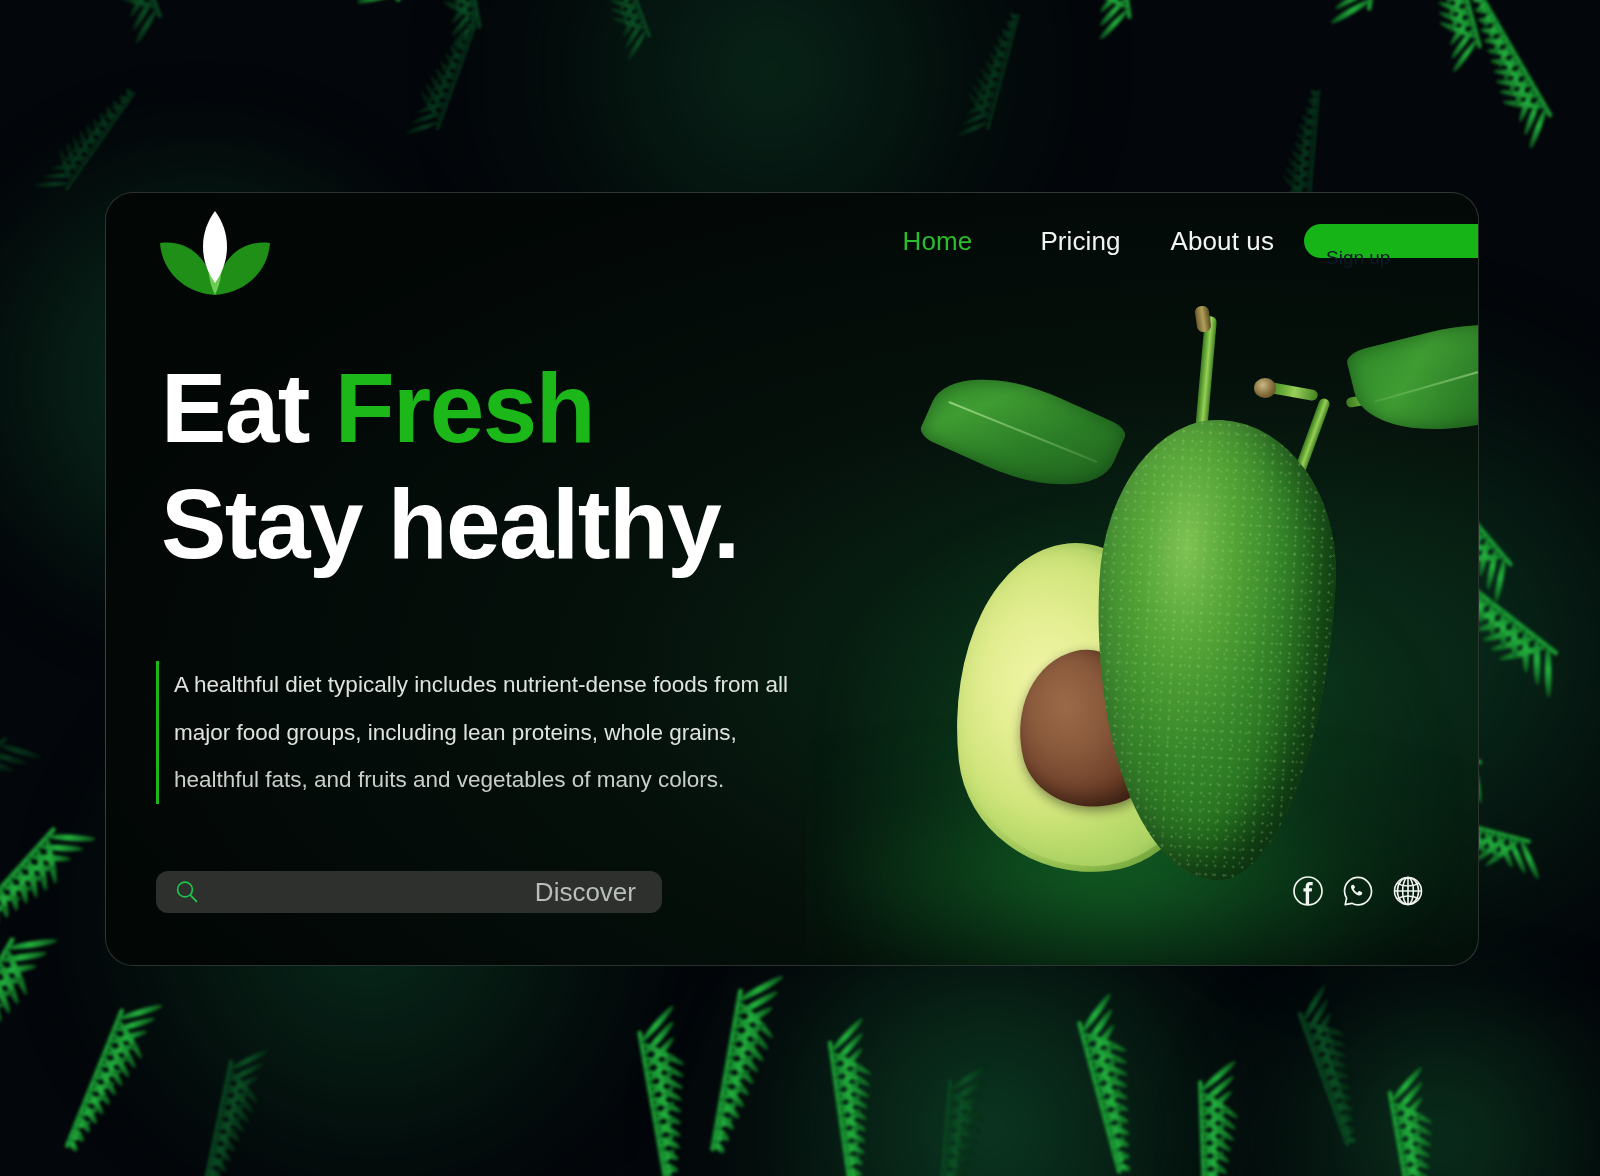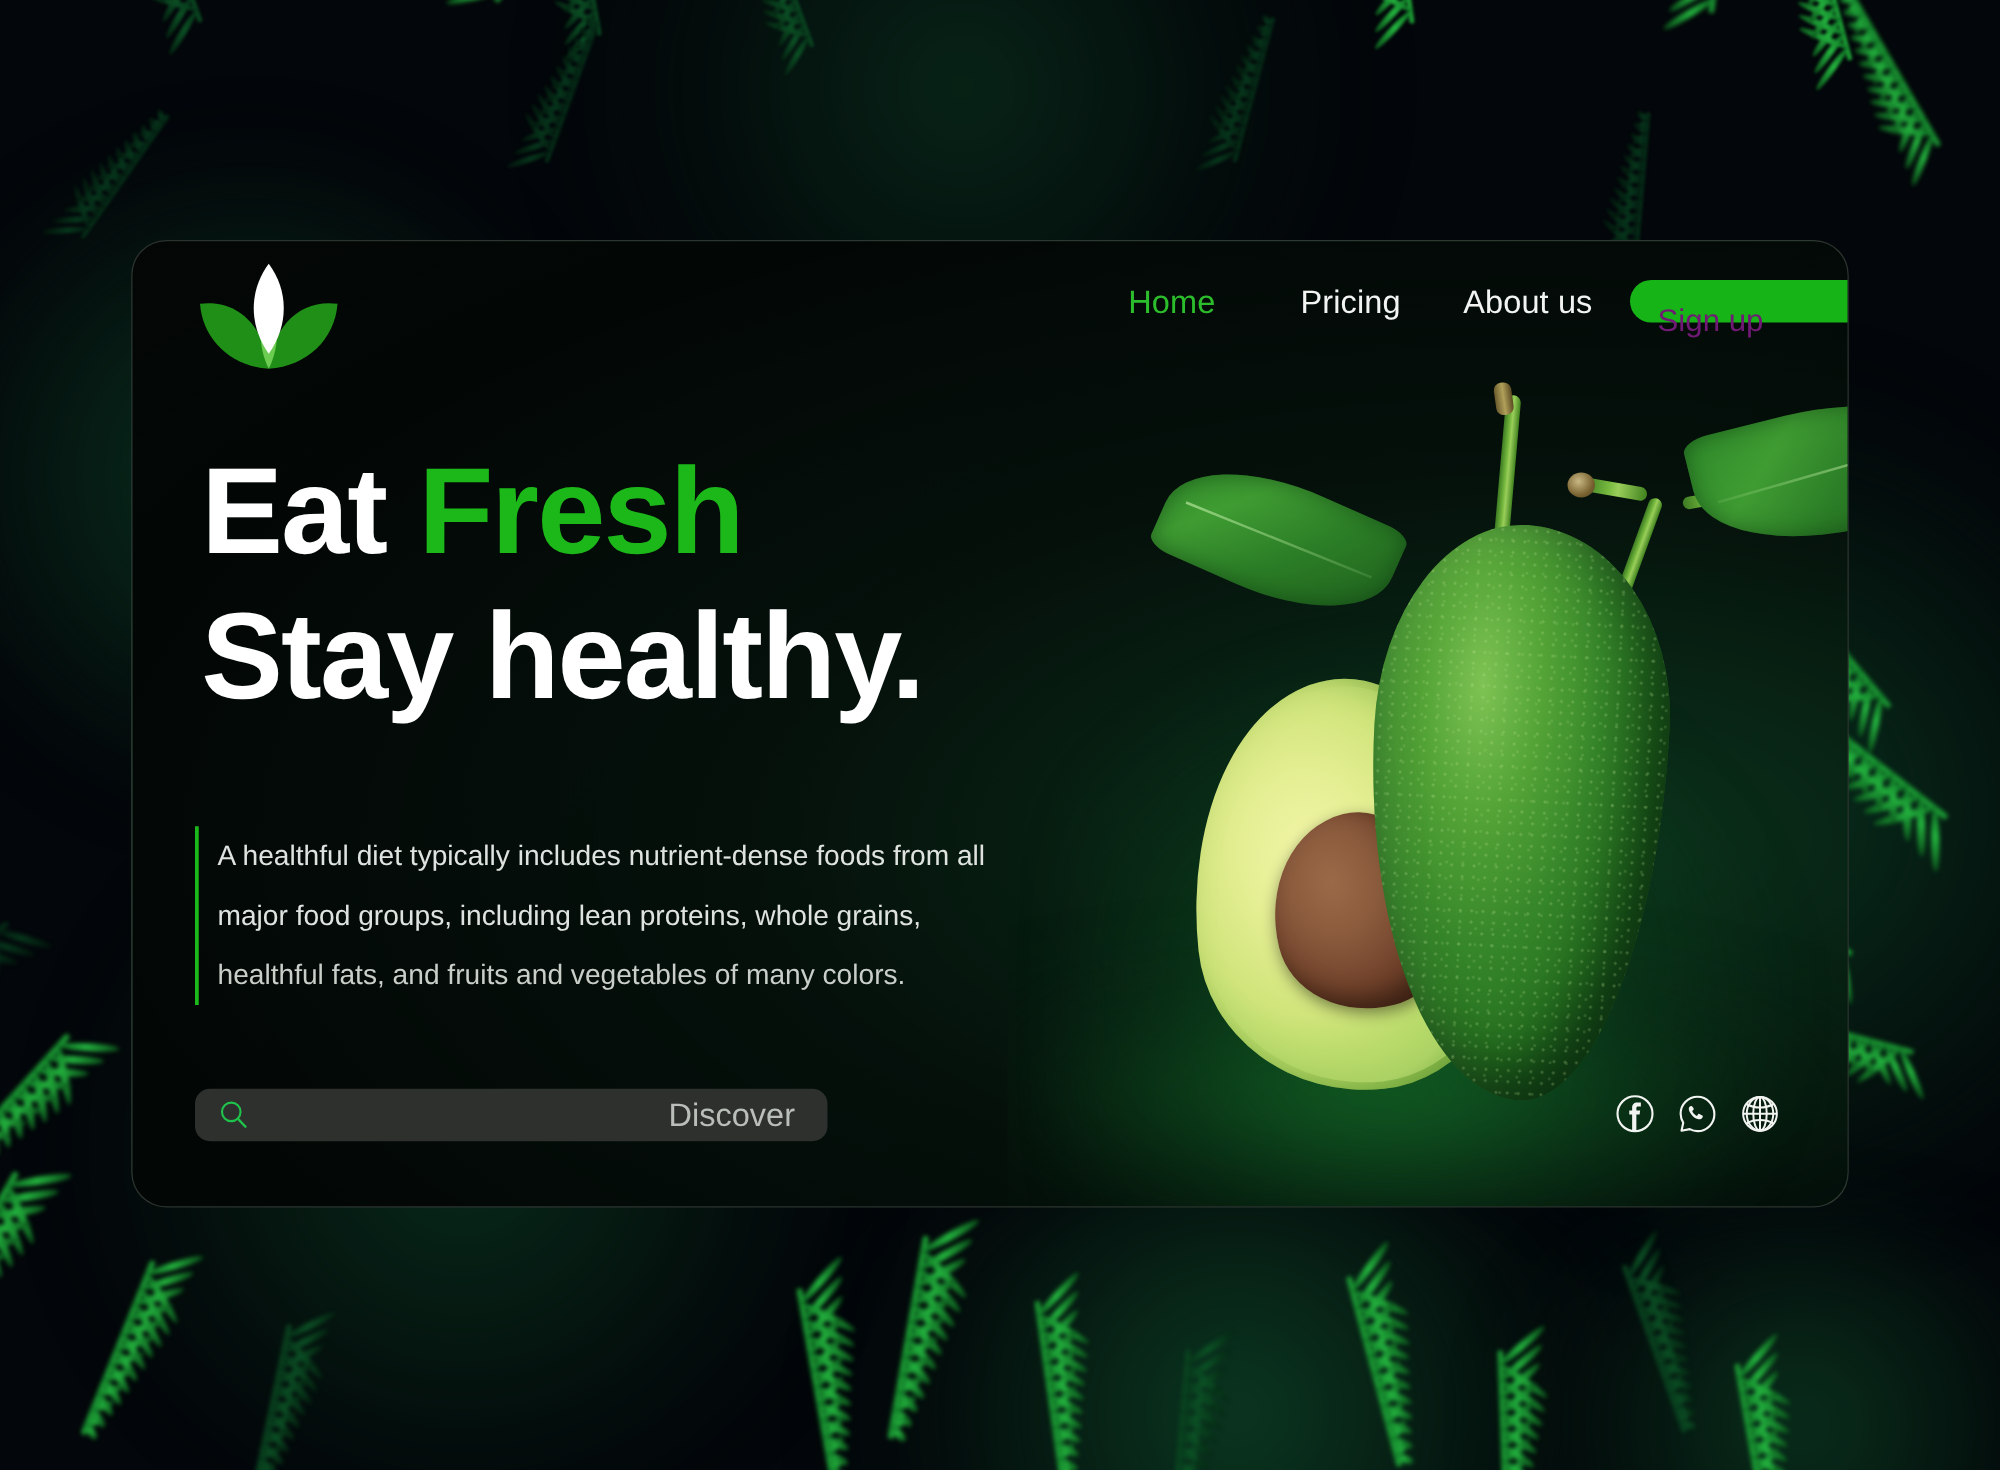--- a/index.html
+++ b/index.html
@@ -104,22 +104,22 @@
     width: 180px;          
     background: #16b416;
     border-radius: 20px 0 0 20px;
     display: flex;
     align-items: center;
     padding-left: 22px;
     cursor: pointer;
     margin-right: -6px;
   }
   #signup-label {
-    font-size: 25px;
-    color: #701a75;
+    font-size: 19px;
+    color: #0f172a;
     white-space: nowrap;
     line-height: 1;
     margin-top: 32px;
   }
 
   
   #hero-image {
     position: absolute;
     left: 700px;
     top: 105px;

